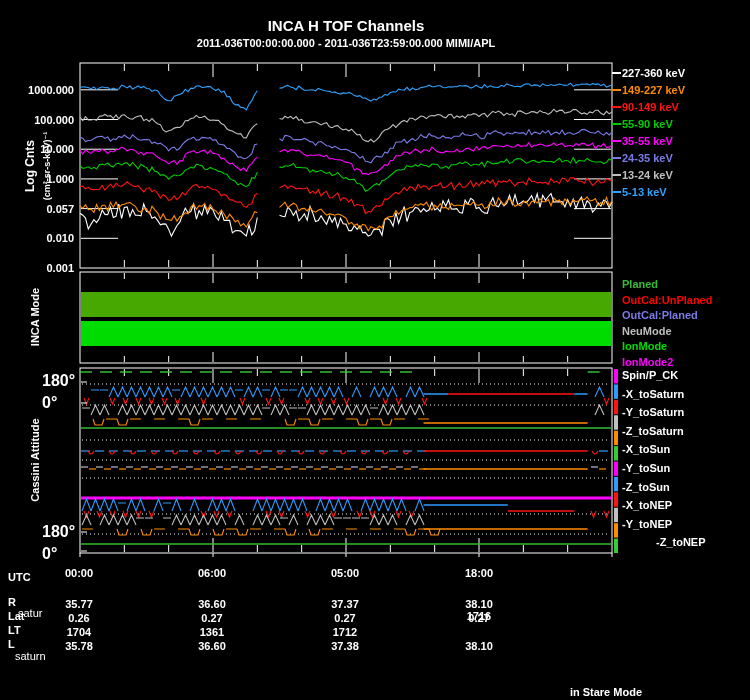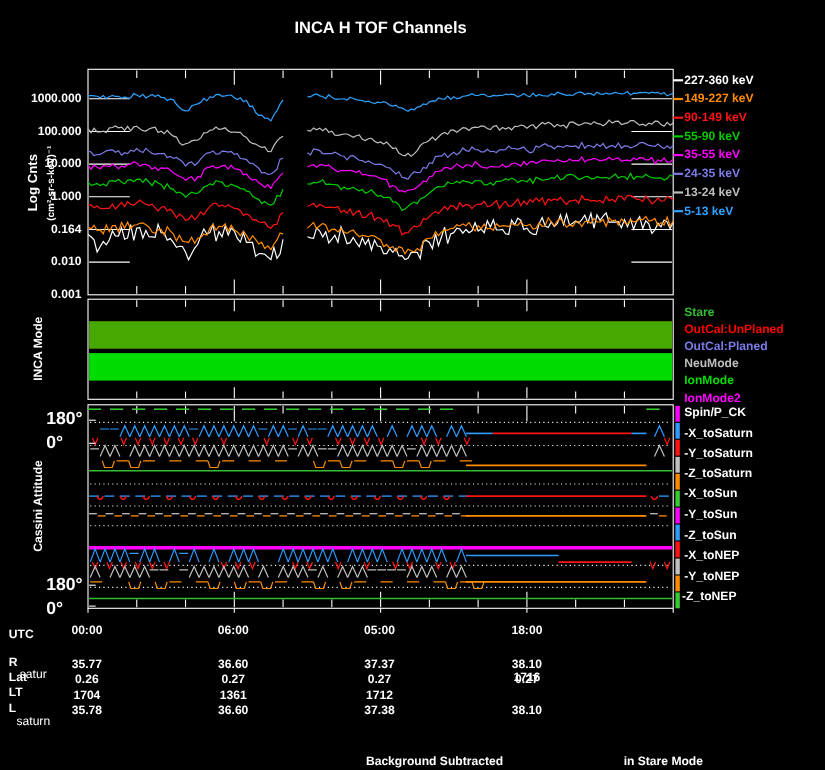--- a/index.html
+++ b/index.html
@@ -276,69 +276,69 @@
       <line x1="423.58333333333337" y1="494" x2="507.81666666666666" y2="494" stroke="#2E9BFF" stroke-width="1.5"></line>
       <line x1="507.81666666666666" y1="500" x2="574.3166666666666" y2="500" stroke="#FF1414" stroke-width="1.5"></line>
       <line x1="423.58333333333337" y1="518" x2="587.6166666666666" y2="518" stroke="#FF8C00" stroke-width="1.5"></line>
       <line x1="81" y1="371" x2="87" y2="371" stroke="#fff" stroke-width="1"></line>
       <line x1="81" y1="392" x2="87" y2="392" stroke="#fff" stroke-width="1"></line>
       <line x1="81" y1="521" x2="87" y2="521" stroke="#fff" stroke-width="1"></line>
       <line x1="81" y1="540" x2="87" y2="540" stroke="#fff" stroke-width="1"></line>
     </svg>
 
   <div class="abs title">INCA H TOF Channels</div>
+  <div class="abs subtitle">2011-036T00:00:00.000 - 2011-036T23:59:00.000 MIMI/APL</div>
 
   <div class="abs vlabel" style="left:-45px;top:148px;">Log Cnts</div>
   <div class="abs vsub" style="left:-28px;top:150px;">(cm²-sr-s-keV)⁻¹</div>
 
   <div class="abs vlabel" style="left:-40px;top:300px;font-size:11px;">INCA Mode</div>
   <div class="abs vlabel" style="left:-40px;top:443px;font-size:11px;">Cassini Attitude</div>
 
   <div class="abs rowlab" style="left:8px;top:560px;">UTC</div>
 
   <div id="ytick1"></div>
   <div id="ytick3"></div>
   <div id="leg1"></div>
   <div id="leg2"></div>
   <div id="leg3"></div>
   <div id="ephem"></div>
 
-  <div class="abs note" style="left:285px;top:675px;width:220px;">Background Subtracted</div>
-  <div class="abs note" style="left:543px;top:675px;width:120px;">in Stare Mode</div>
+  <div class="abs note" style="left:522px;top:675px;width:120px;text-align:right;">in Stare Mode</div>
 <div class="abs ytick" style="left:18px;top:73px;">1000.000</div>
     <div class="abs ytick" style="left:18px;top:103px;">100.000</div>
     <div class="abs ytick" style="left:18px;top:132px;">10.000</div>
     <div class="abs ytick" style="left:18px;top:162px;">1.000</div>
-    <div class="abs ytick" style="left:18px;top:192px;">0.164</div>
+    <div class="abs ytick" style="left:18px;top:192px;">0.057</div>
     <div class="abs ytick" style="left:18px;top:221px;">0.010</div>
     <div class="abs ytick" style="left:18px;top:251px;">0.001</div>
     <div class="abs leg" style="left: 622px; top: 56px; color: rgb(255, 255, 255);">227-360 keV</div>
     <div class="abs leg" style="left: 622px; top: 73px; color: rgb(255, 140, 0);">149-227 keV</div>
     <div class="abs leg" style="left: 622px; top: 90px; color: rgb(255, 20, 20);">90-149 keV</div>
     <div class="abs leg" style="left: 622px; top: 107px; color: rgb(0, 204, 0);">55-90 keV</div>
     <div class="abs leg" style="left: 622px; top: 124px; color: rgb(255, 0, 255);">35-55 keV</div>
     <div class="abs leg" style="left: 622px; top: 141px; color: rgb(123, 123, 232);">24-35 keV</div>
     <div class="abs leg" style="left: 622px; top: 158px; color: rgb(191, 191, 191);">13-24 keV</div>
     <div class="abs leg" style="left: 622px; top: 175px; color: rgb(47, 162, 255);">5-13 keV</div>
-    <div class="abs leg" style="left: 622px; top: 267px; color: rgb(51, 187, 51);">Stare</div>
+    <div class="abs leg" style="left: 622px; top: 267px; color: rgb(51, 187, 51);">Planed</div>
     <div class="abs leg" style="left: 622px; top: 282.6px; color: rgb(255, 0, 0);">OutCal:UnPlaned</div>
     <div class="abs leg" style="left: 622px; top: 298.2px; color: rgb(123, 123, 232);">OutCal:Planed</div>
     <div class="abs leg" style="left: 622px; top: 313.8px; color: rgb(191, 191, 191);">NeuMode</div>
     <div class="abs leg" style="left: 622px; top: 329.4px; color: rgb(0, 221, 0);">IonMode</div>
     <div class="abs leg" style="left: 622px; top: 345px; color: rgb(255, 0, 255);">IonMode2</div>
     <div class="abs leg" style="left: 622px; top: 358px; color: rgb(255, 255, 255);">Spin/P_CK</div>
     <div class="abs leg" style="left: 622px; top: 376.6px; color: rgb(255, 255, 255);">-X_toSaturn</div>
     <div class="abs leg" style="left: 622px; top: 395.2px; color: rgb(255, 255, 255);">-Y_toSaturn</div>
     <div class="abs leg" style="left: 622px; top: 413.8px; color: rgb(255, 255, 255);">-Z_toSaturn</div>
     <div class="abs leg" style="left: 622px; top: 432.4px; color: rgb(255, 255, 255);">-X_toSun</div>
     <div class="abs leg" style="left: 622px; top: 451px; color: rgb(255, 255, 255);">-Y_toSun</div>
     <div class="abs leg" style="left: 622px; top: 469.6px; color: rgb(255, 255, 255);">-Z_toSun</div>
     <div class="abs leg" style="left: 622px; top: 488.2px; color: rgb(255, 255, 255);">-X_toNEP</div>
     <div class="abs leg" style="left: 622px; top: 506.8px; color: rgb(255, 255, 255);">-Y_toNEP</div>
-    <div class="abs leg" style="left: 620px; top: 525.4px; color: rgb(255, 255, 255); text-align: center;">-Z_toNEP</div>
+    <div class="abs leg" style="left: 656px; top: 525.4px; color: rgb(255, 255, 255); text-align: center;">-Z_toNEP</div>
     <div class="abs ytick3" style="left:42px;top:361px;">180°</div>
     <div class="abs ytick3" style="left:42px;top:383px;">0°</div>
     <div class="abs ytick3" style="left:42px;top:512px;">180°</div>
     <div class="abs ytick3" style="left:42px;top:534px;">0°</div>
     <div class="abs cell" style="left:37px;top:556px;">00:00</div>
     <div class="abs cell" style="left:170px;top:556px;">06:00</div>
     <div class="abs cell" style="left:303px;top:556px;">05:00</div>
     <div class="abs cell" style="left:437px;top:556px;">18:00</div>
     <div class="abs rowlab" style="left:8px;top:585px;">R</div>
     <div class="abs sublab" style="left:18px;top:596px;">satur</div>

